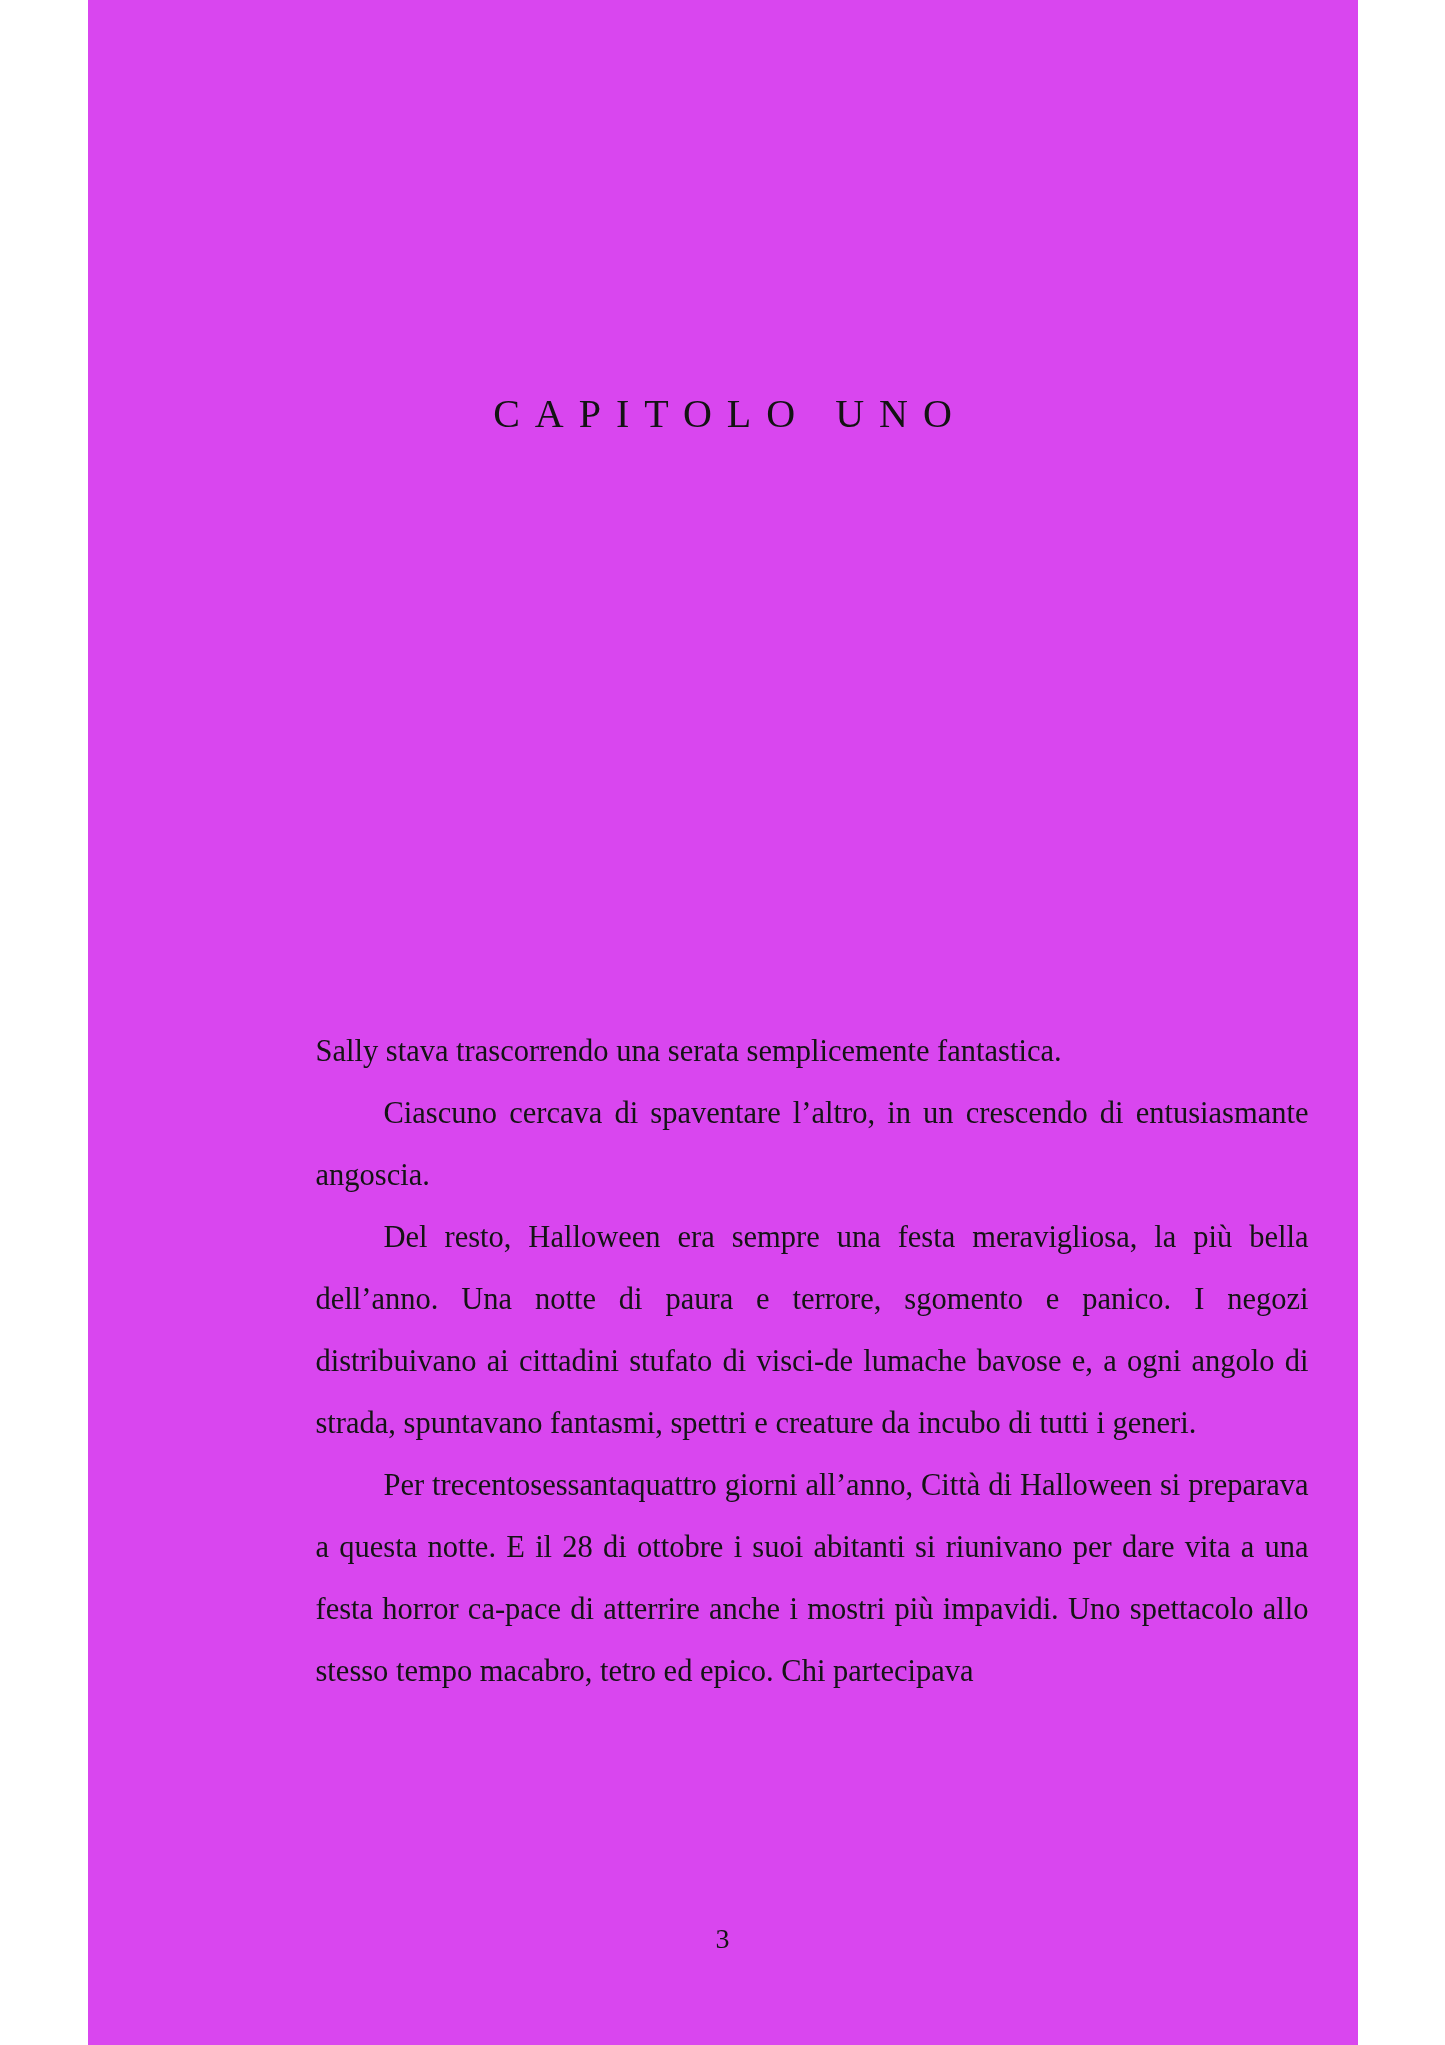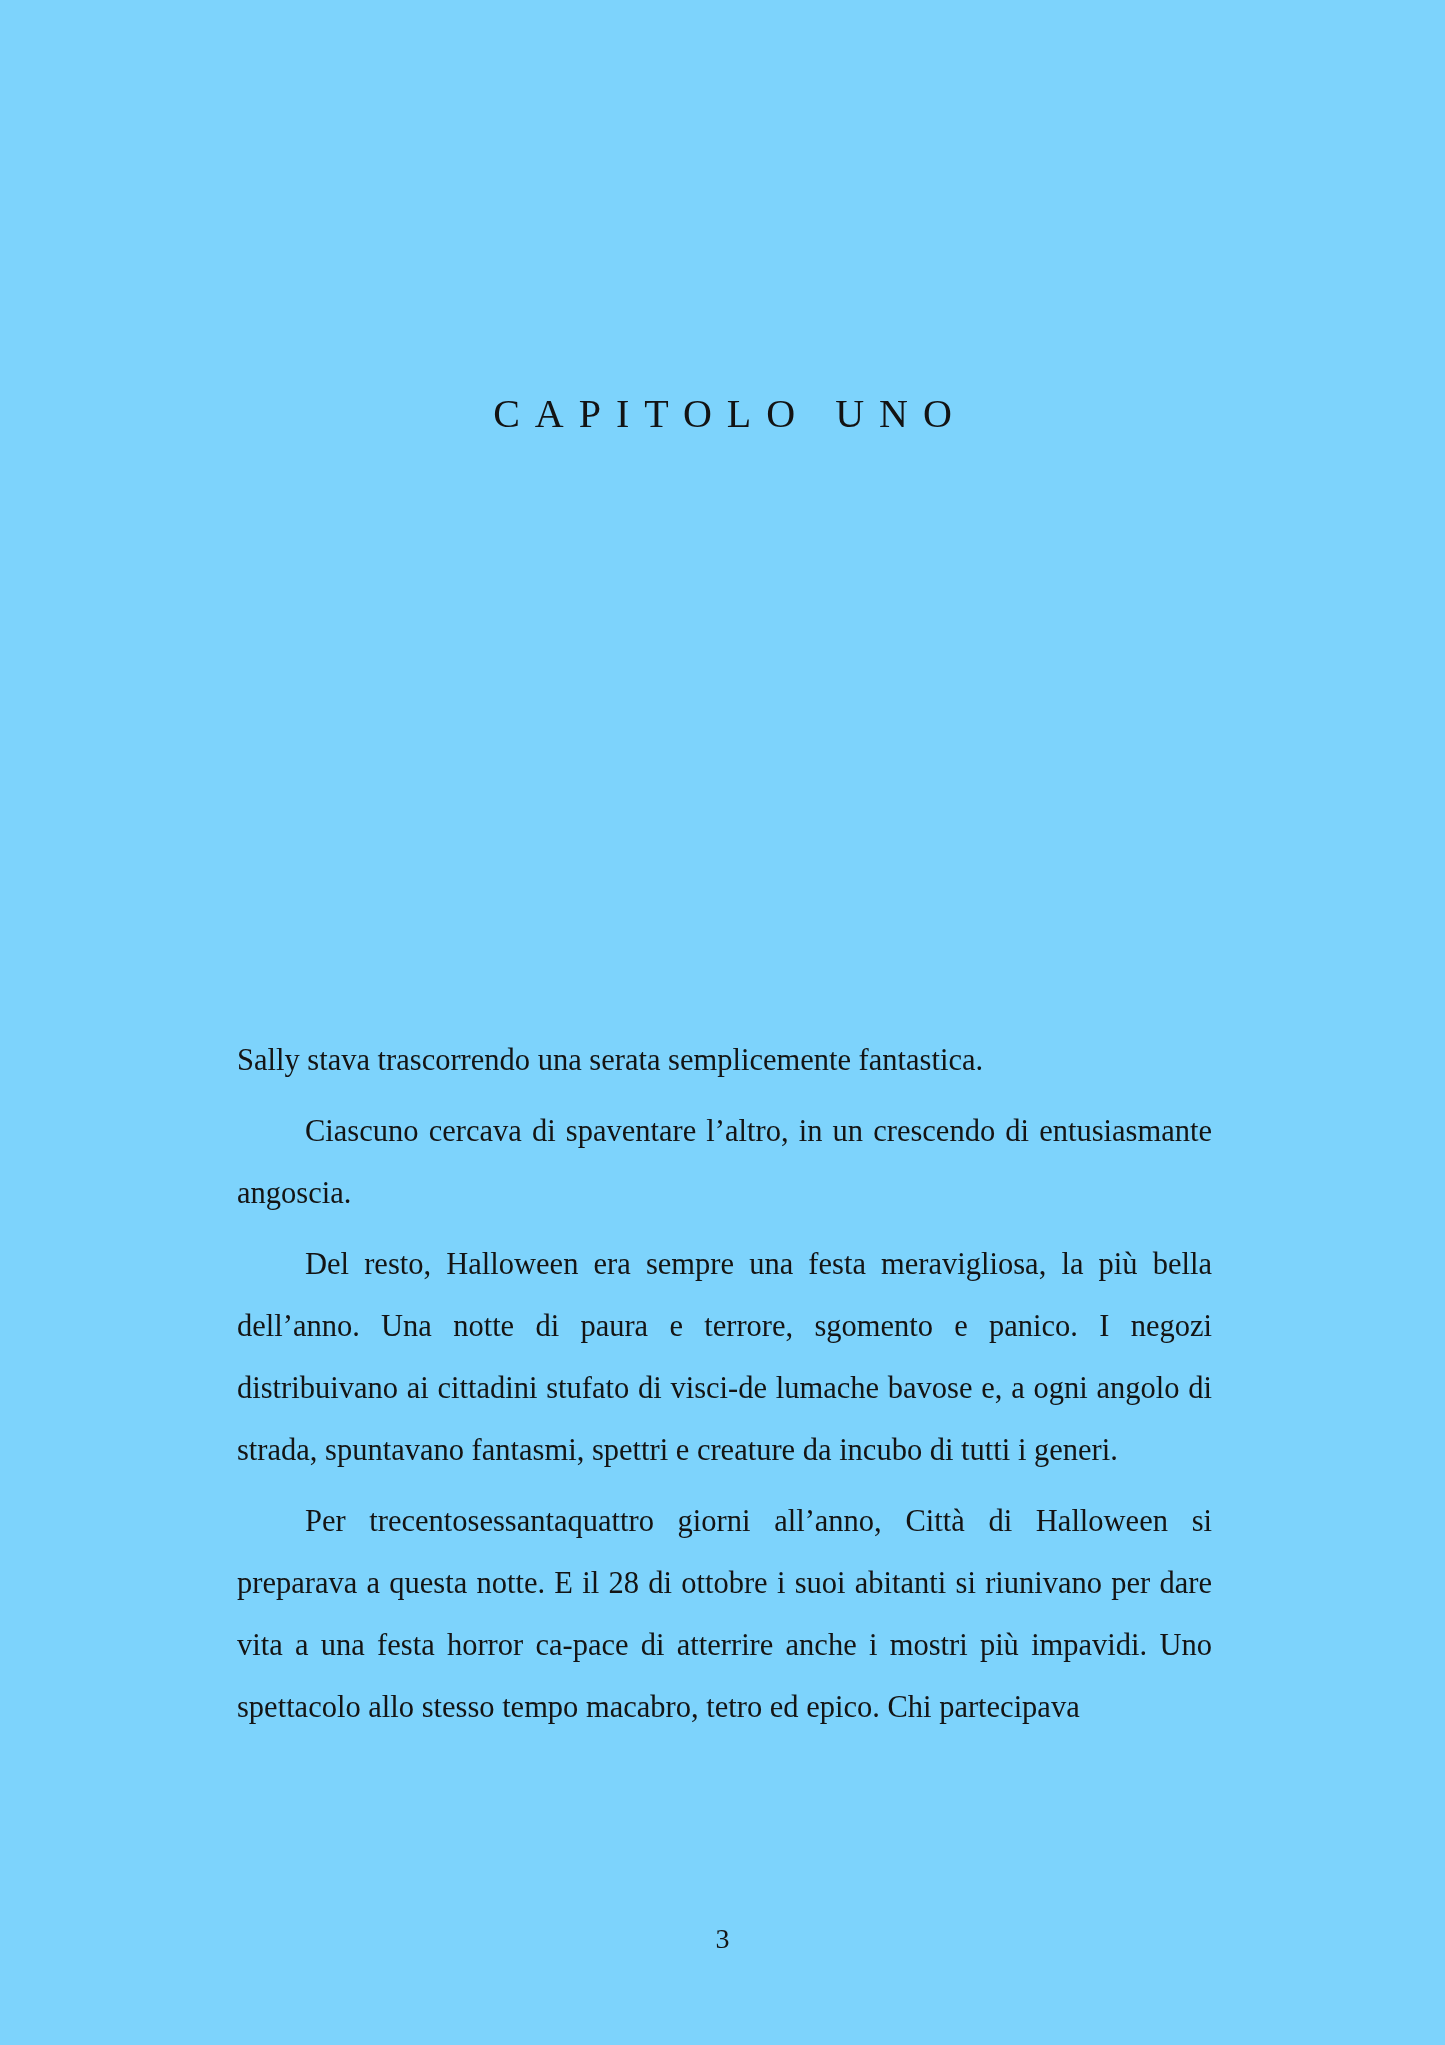--- a/index.html
+++ b/index.html
@@ -2,23 +2,23 @@
 <html><head>
 <meta charset="utf-8">
 <style>
   html, body {
     margin: 0;
     padding: 0;
     background: #ffffff;
   }
   .page {
     position: relative;
-    width: 1445px;
+    width: 1270px;
     height: 2045px;
-    background: #7dd3fc;
+    background: #d946ef;
     margin: 0 auto;
     overflow: hidden;
     font-family: "Liberation Serif", "DejaVu Serif", serif;
     color: #111111;
   }
   .chapter-title {
     position: absolute;
     top: 390px;
     left: 0;
     width: 100%;
@@ -35,21 +35,21 @@
     top: 1020px;
     left: 228px;
     width: 993px;
     font-size: 30.5px;
     line-height: 62px;
     text-align: justify;
     text-justify: inter-word;
     color: #141414;
   }
   .body-text p {
-    margin: 9px;
+    margin: 0;
     text-indent: 0;
   }
   .body-text p.indent {
     text-indent: 68px;
   }
   .folio {
     position: absolute;
     bottom: 90px;
     left: 0;
     width: 100%;

